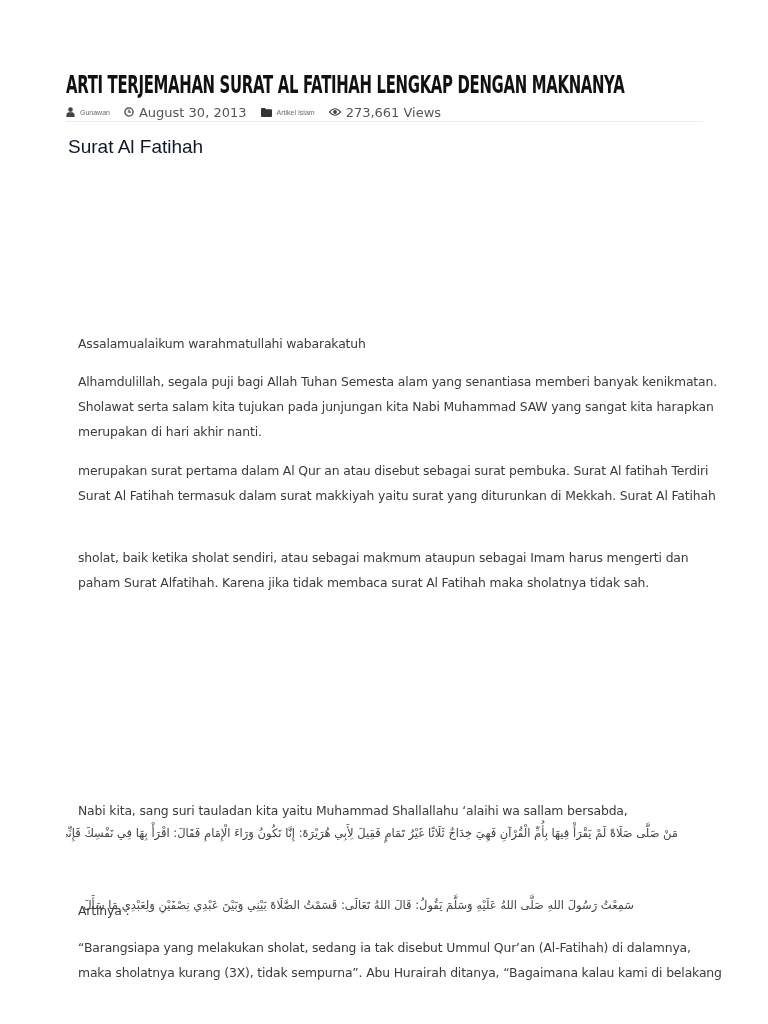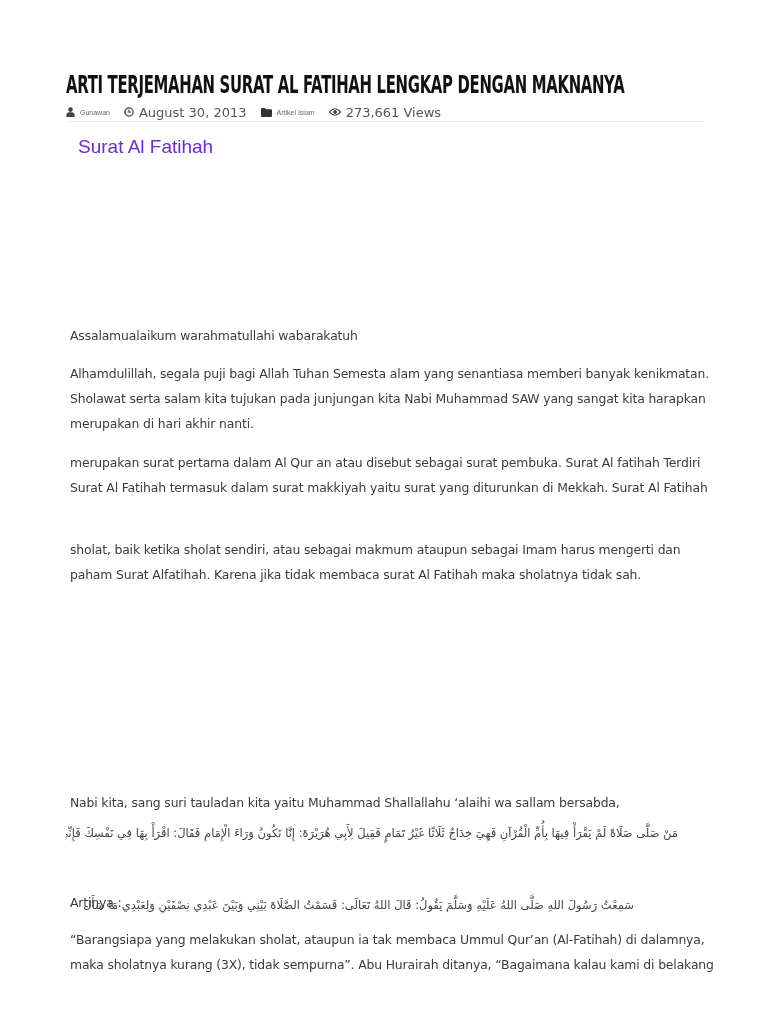--- a/index.html
+++ b/index.html
@@ -69,48 +69,48 @@
   .separator {
     position: absolute;
     left: 0;
     top: 121px;
     width: 637px;
     height: 0;
     border-top: 1px solid #ececec;
   }
   .subtitle {
     position: absolute;
-    left: 12px;
+    left: 2px;
     top: 135px;
     margin: 0;
     font-family: "Liberation Sans", sans-serif;
     font-weight: normal;
     font-size: 19px;
     line-height: 24px;
-    color: #6d28d9;
+    color: #0f172a;
   }
   .ad-slot {
     position: absolute;
     left: 0;
     top: 170px;
     width: 637px;
     height: 145px;
   }
   .ad-slot-2 {
     position: absolute;
     left: 0;
     top: 615px;
     width: 637px;
     height: 165px;
   }
   .para {
     position: absolute;
     left: 0;
     width: 640px;
-    margin: 4px;
+    margin: 12px;
     font-family: "DejaVu Sans", sans-serif;
     font-size: 12.4px;
     line-height: 25px;
     color: #3b3b3b;
     letter-spacing: -0.15px;
   }
   .para .line {
     display: block;
     white-space: nowrap;
   }
@@ -206,17 +206,17 @@
   </p>
 
   <div class="arabic" style="top:820px;">مَنْ صَلَّى صَلَاةً لَمْ يَقْرَأْ فِيهَا بِأُمِّ الْقُرْآنِ فَهِيَ خِدَاجٌ ثَلَاثًا غَيْرُ تَمَامٍ فَقِيلَ لِأَبِي هُرَيْرَةَ: إِنَّا نَكُونُ وَرَاءَ الْإِمَامِ فَقَالَ: اقْرَأْ بِهَا فِي نَفْسِكَ فَإِنِّي</div>
   <div class="arabic" style="top:862px; width:568px;margin-top:30px;">سَمِعْتُ رَسُولَ اللهِ صَلَّى اللهُ عَلَيْهِ وَسَلَّمَ يَقُولُ: قَالَ اللهُ تَعَالَى: قَسَمْتُ الصَّلَاةَ بَيْنِي وَبَيْنَ عَبْدِي نِصْفَيْنِ وَلِعَبْدِي مَا سَأَلَ</div>
 
   <p class="para" style="top:886px;">
     <span class="line">Artinya :</span>
   </p>
 
   <p class="para" style="top:923px;">
-    <span class="line">“Barangsiapa yang melakukan sholat, ataupun ia tak membaca Ummul Qur’an (Al-Fatihah) di dalamnya,</span>
+    <span class="line">“Barangsiapa yang melakukan sholat, sedang ia tak disebut Ummul Qur’an (Al-Fatihah) di dalamnya,</span>
     <span class="line">maka sholatnya kurang (3X), tidak sempurna”. Abu Hurairah ditanya, “Bagaimana kalau kami di belakang</span>
   </p>
 
 </div>
 
 </body></html>

